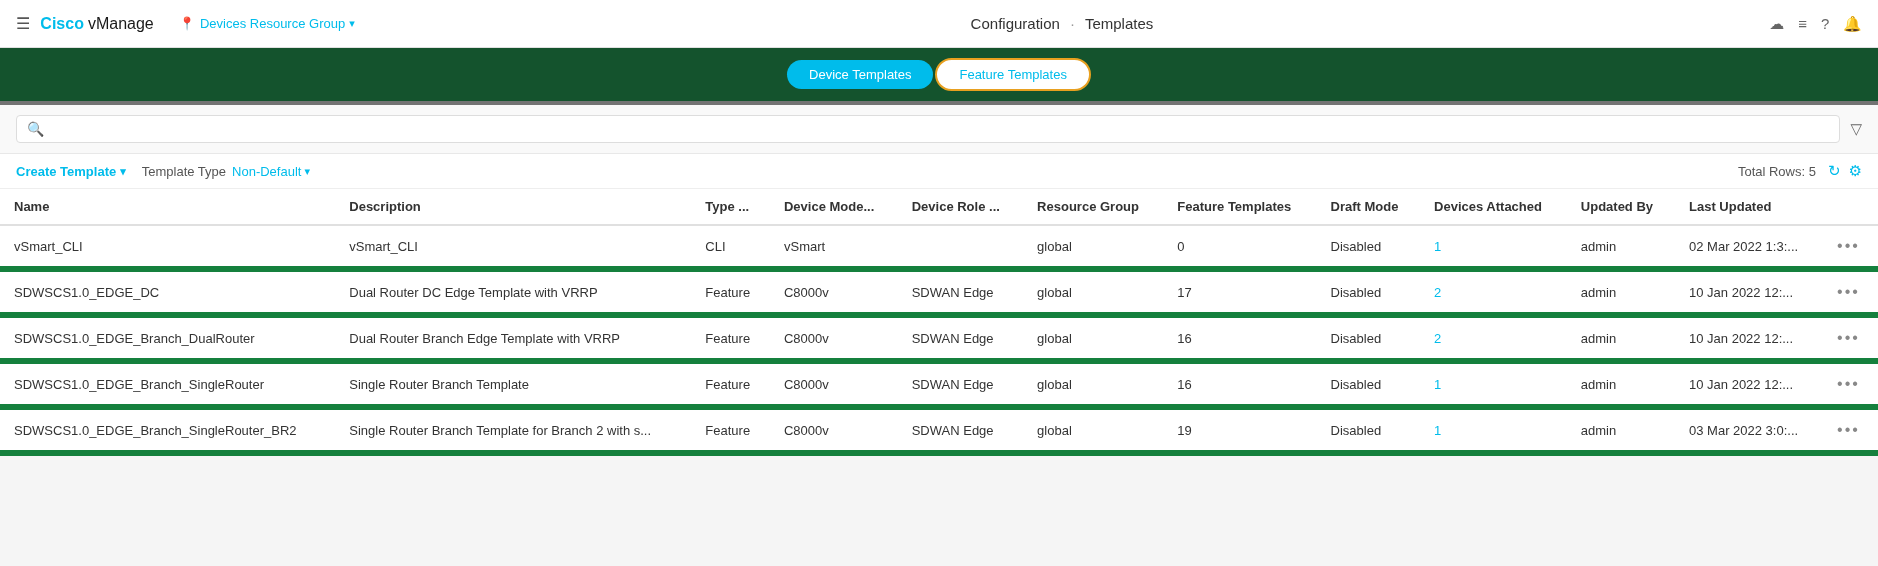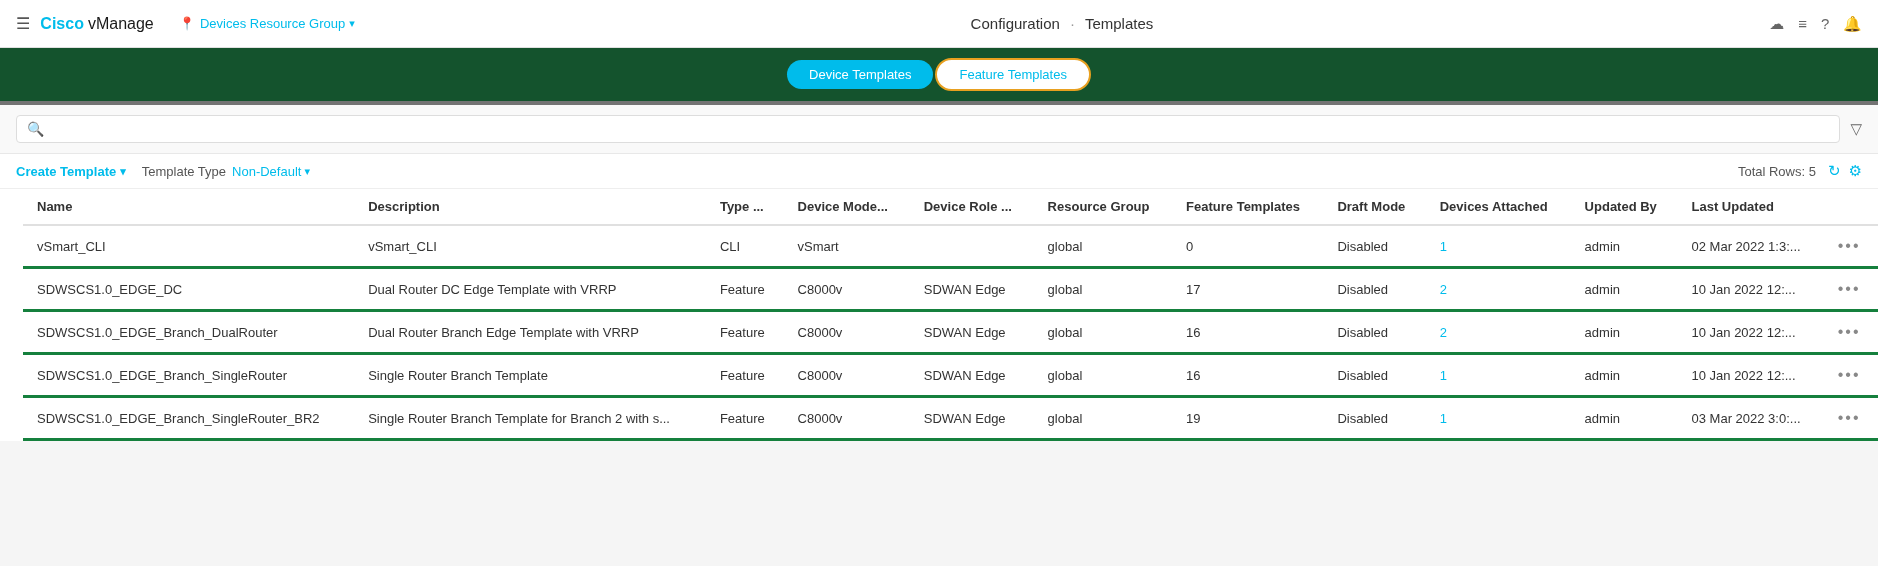--- a/index.html
+++ b/index.html
@@ -57,28 +57,28 @@
     }
     .toolbar-left { display: flex; align-items: center; gap: 16px; }
     .create-template-btn { color: #00bceb; font-size: 13px; font-weight: 600; cursor: pointer; display: flex; align-items: center; gap: 4px; background: none; border: none; }
     .template-type { display: flex; align-items: center; gap: 6px; font-size: 13px; color: #555; }
     .template-type-label { color: #555; }
     .template-type-value { color: #00bceb; cursor: pointer; display: flex; align-items: center; gap: 3px; font-weight: 500; }
     .toolbar-right { display: flex; align-items: center; gap: 8px; color: #666; font-size: 13px; }
     .total-rows { font-size: 13px; color: #555; margin-right: 4px; }
 
     
-    .table-wrap { overflow-x: auto; padding-left: 23px; }
+    .table-wrap { overflow-x: auto; }
     table { width: 100%; border-collapse: collapse; font-size: 13px; }
     thead tr { border-bottom: 2px solid #e0e0e0; background: #fff; }
     thead th {
       padding: 10px 14px; text-align: left; font-weight: 600; color: #333;
       white-space: nowrap; font-size: 13px;
     }
-    tbody tr { border-bottom: 3px solid #15803d; }
+    tbody tr { border-bottom: 6px solid #15803d; }
     tbody td { padding: 11px 14px; color: #333; vertical-align: middle; white-space: nowrap; }
     .link-cell { color: #00bceb; cursor: pointer; font-weight: 500; }
     .more-icon { color: #888; cursor: pointer; font-size: 16px; letter-spacing: 2px; }
 
     .icon-refresh { font-size: 15px; color: #00bceb; cursor: pointer; }
     .icon-settings { font-size: 15px; color: #00bceb; cursor: pointer; }
     .icon-cloud { font-size: 15px; }
     .icon-menu { font-size: 15px; }
     .icon-question { font-size: 15px; }
     .icon-bell { font-size: 15px; }

